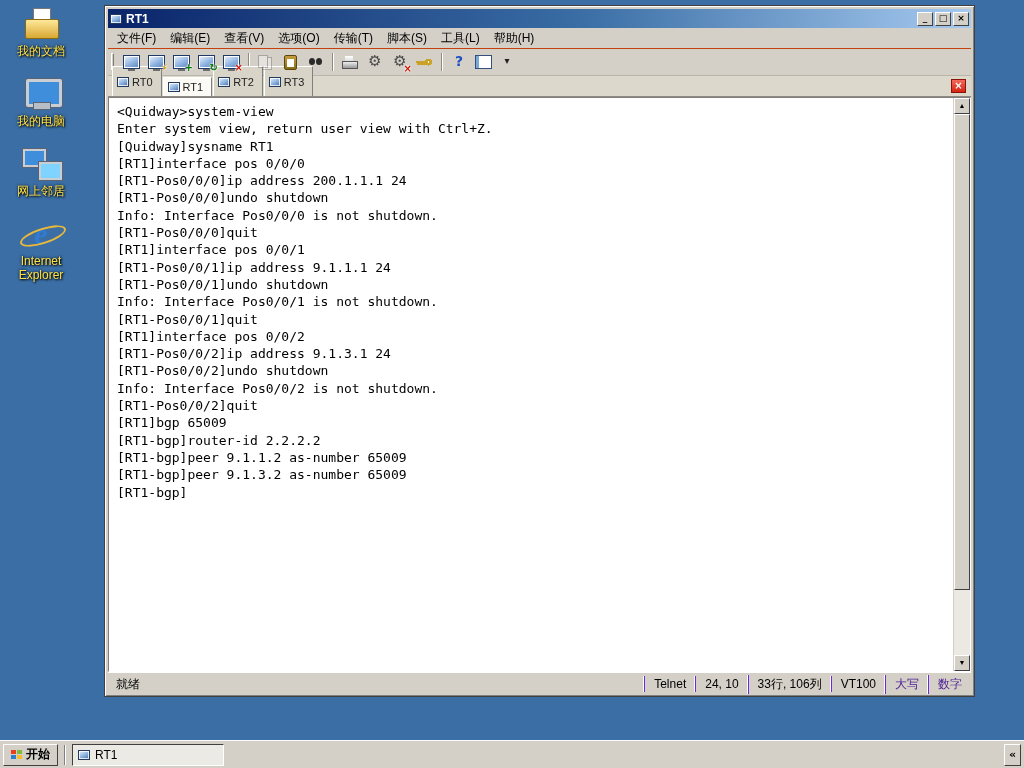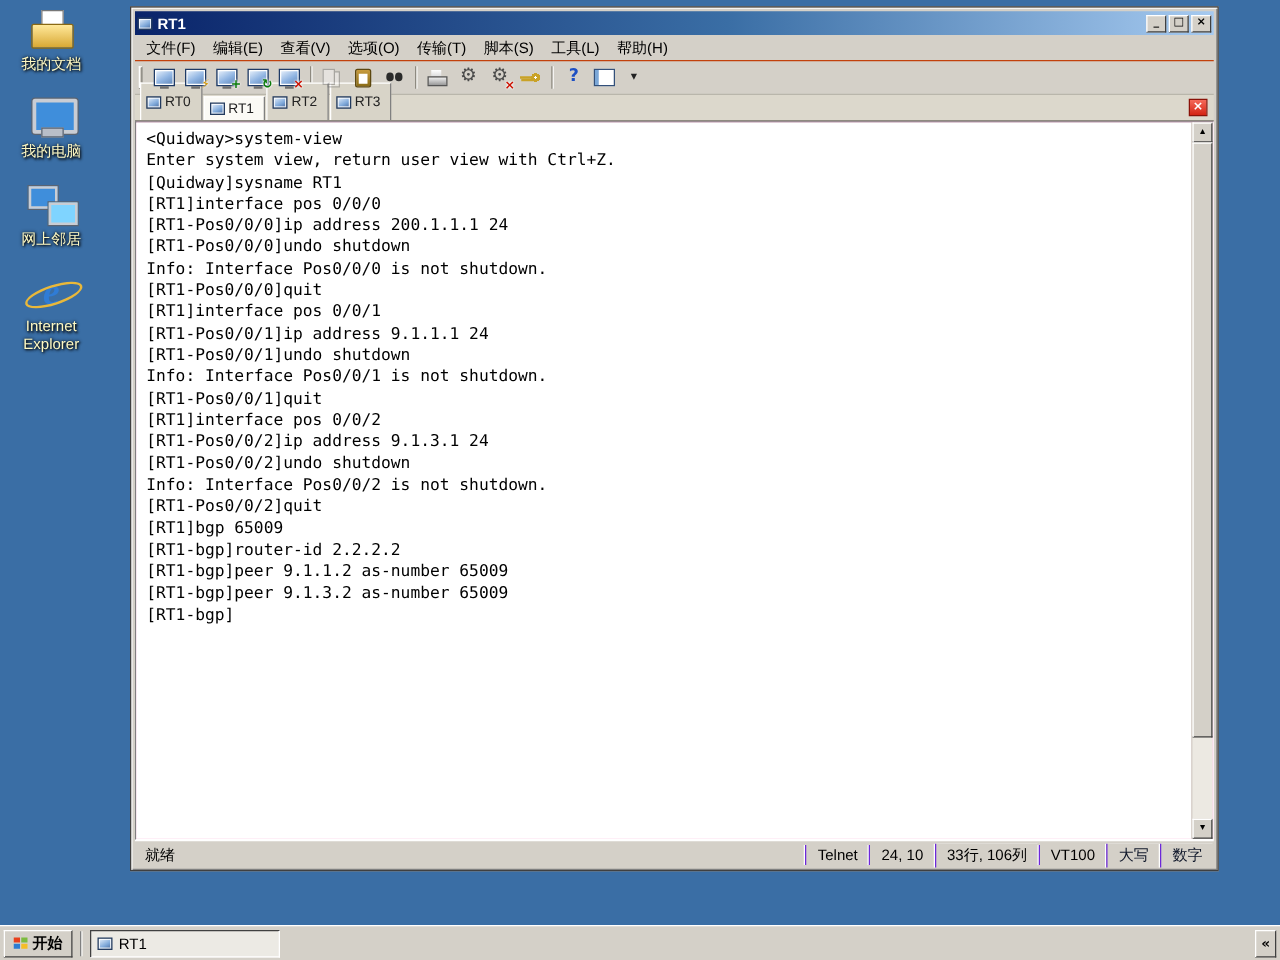--- a/index.html
+++ b/index.html
@@ -5,21 +5,21 @@
   * { box-sizing: border-box; margin: 0; padding: 0; }
   html,body { width:1024px; height:768px; overflow:hidden; }
   body { font-family:"Liberation Sans","DejaVu Sans",sans-serif; font-size:12px; }
 
   .desktop { position:fixed; inset:0; background:#3A6EA5; }
 
   
   .desktop-icons { position:absolute; left:6px; top:8px; width:70px; }
   .desk-icon { width:70px; margin-bottom:20px; text-align:center; cursor:default; }
   .dicon { width:38px; height:32px; margin:0 auto 4px; position:relative; }
-  .desk-label { font-size:12px; color:#fef9c3; text-shadow:1px 1px 2px #000,0 0 3px #000; line-height:14px; }
+  .desk-label { font-size:12px; color:#fde047; text-shadow:1px 1px 2px #000,0 0 3px #000; line-height:14px; }
 
   .dicon-my-documents::before { content:""; position:absolute; left:11px; top:0; width:16px; height:18px; background:#fff; border:1px solid #777; }
   .dicon-my-documents::after { content:""; position:absolute; left:3px; top:11px; width:32px; height:18px; background:linear-gradient(#ffe89a,#d8a833); border:1px solid #8a6914; border-radius:2px; }
   .dicon-my-computer::before { content:""; position:absolute; left:4px; top:1px; width:30px; height:22px; background:#3f8edb; border:3px solid #c9cdd4; border-radius:2px; box-shadow:0 0 0 1px #5b6472; }
   .dicon-my-computer::after { content:""; position:absolute; left:11px; top:24px; width:16px; height:6px; background:#b8bec8; border:1px solid #5b6472; }
   .dicon-network-places::before { content:""; position:absolute; left:1px; top:1px; width:19px; height:14px; background:#3f8edb; border:2px solid #c9cdd4; box-shadow:0 0 0 1px #5b6472; }
   .dicon-network-places::after { content:""; position:absolute; left:17px; top:14px; width:19px; height:14px; background:#7fd4ff; border:2px solid #c9cdd4; box-shadow:0 0 0 1px #5b6472; }
   .dicon-recycle-bin::before { content:""; position:absolute; left:9px; top:3px; width:20px; height:27px; background:linear-gradient(90deg,#d7dbe0,#8f979f 50%,#d7dbe0); clip-path:polygon(0 0,100% 0,84% 100%,16% 100%); }
   .dicon-recycle-bin::after { content:"♻"; position:absolute; left:12px; top:8px; font-size:14px; color:#1c7a1c; }
   .dicon-internet-explorer { font:italic bold 30px "Liberation Serif","DejaVu Serif",serif; color:#2f7cd6; line-height:32px; }
@@ -75,34 +75,34 @@
   .tab { display:flex; align-items:center; gap:3px; height:30px; padding:1px 8px 1px 4px; background:#D8D4C8;
          border:1px solid; border-color:#fff #808080 #808080 #fff; border-bottom:none; font-size:11px; color:#222; }
   .tab.active { background:#FBFAF5; height:19px; }
   .tab-close { width:15px; height:14px; margin:0 1px 3px 6px; background:linear-gradient(#f46a5a,#d42313);
                border:1px solid #8a1208; color:#fff; font:bold 10px/12px "DejaVu Sans",sans-serif; text-align:center; padding:0; }
 
   .mini-term { width:12px; height:10px; flex:none; display:inline-block;
                background:linear-gradient(150deg,#eaf2fc,#7fa9da 60%,#49699a);
                border:1px solid #223a5e; box-shadow:inset 0 0 0 1px rgba(255,255,255,.8); }
 
-  .term-area { flex:1; min-height:0; display:flex; background:#f9a8d4; border:1px solid; border-color:#808080 #fff #fff #808080; }
+  .term-area { flex:1; min-height:0; display:flex; background:#0369a1; border:1px solid; border-color:#808080 #fff #fff #808080; }
   .terminal { flex:1; overflow:hidden; margin:0; padding:5px 2px 0 8px; background:#fff; color:#000;
               font:13px/17.3px "DejaVu Sans Mono","Liberation Mono",monospace; white-space:pre; }
   .vscroll { width:17px; flex:none; background:#ECE9E2; display:flex; flex-direction:column; border-left:1px solid #d4d0c8; }
   .scroll-btn { height:16px; flex:none; background:#D4D0C8; border:1px solid; border-color:#fff #404040 #404040 #fff;
                 font-size:7px; line-height:14px; text-align:center; color:#000; }
   .scroll-track { flex:1; position:relative; }
   .scroll-thumb { position:absolute; left:0; right:0; top:0; height:88%; background:#D4D0C8;
                   border:1px solid; border-color:#fff #404040 #404040 #fff; }
 
   .statusbar { height:21px; flex:none; display:flex; align-items:center; border-top:1px solid #fff; padding-top:2px; font-size:12px; }
   .status-ready { flex:1; padding-left:8px; }
   .seg { padding:1px 9px; border-left:1px solid #6d28d9; box-shadow:-1px 0 0 #fff; white-space:nowrap; }
-  .seg.dim { color:#0f172a; }
+  .seg.dim { color:#4c1d95; }
 
   
   .taskbar { position:absolute; left:0; right:0; bottom:0; height:28px; background:#D4D0C8; border-top:1px solid #fff;
              display:flex; align-items:center; padding:0 3px; gap:3px; }
   .start-btn { height:22px; display:flex; align-items:center; gap:4px; padding:0 7px; background:#D4D0C8;
                border:1px solid; border-color:#fff #404040 #404040 #fff; font-weight:bold; font-size:12px; }
   .flag { display:grid; grid-template-columns:5px 5px; grid-template-rows:4px 4px; gap:1px; }
   .flag i:nth-child(1){background:#e8401c} .flag i:nth-child(2){background:#7cbb3f}
   .flag i:nth-child(3){background:#2d7dd2} .flag i:nth-child(4){background:#f5bd26}
   .task-divider { width:2px; height:20px; border-left:1px solid #808080; border-right:1px solid #fff; margin:0 3px; }

